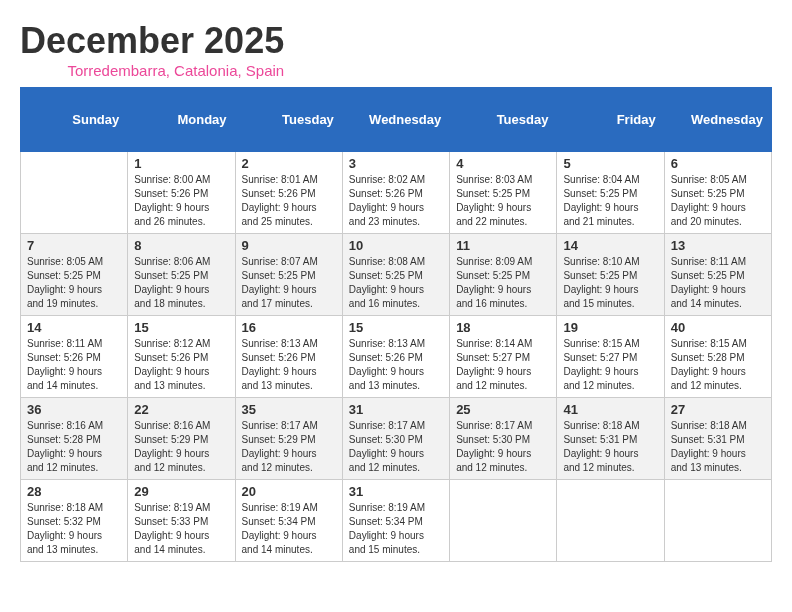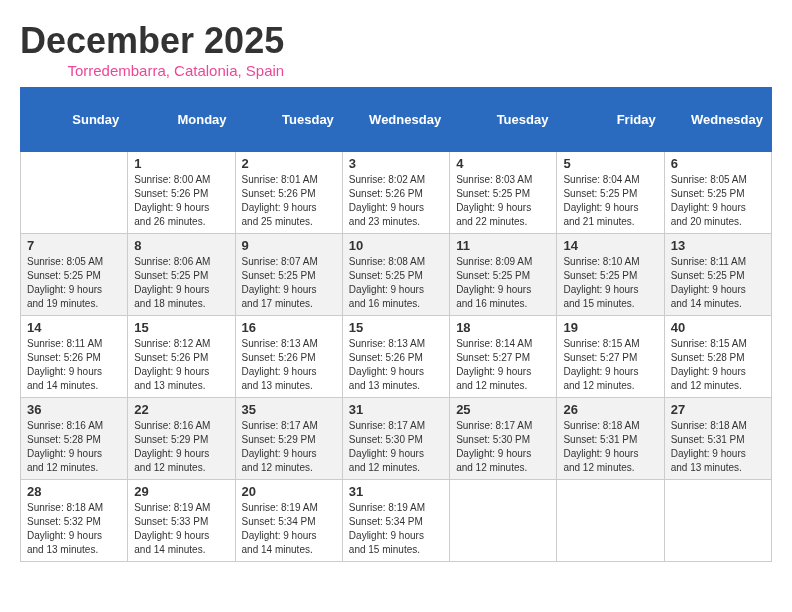--- a/index.html
+++ b/index.html
@@ -222,21 +222,21 @@
         </td>
         <td>
           <span class="day-num">31</span>
           <div class="day-detail">Sunrise: 8:17 AM<br>Sunset: 5:30 PM<br>Daylight: 9 hours<br>and 12 minutes.</div>
         </td>
         <td>
           <span class="day-num">25</span>
           <div class="day-detail">Sunrise: 8:17 AM<br>Sunset: 5:30 PM<br>Daylight: 9 hours<br>and 12 minutes.</div>
         </td>
         <td>
-          <span class="day-num">26</span>
+          <span class="day-num">41</span>
           <div class="day-detail">Sunrise: 8:18 AM<br>Sunset: 5:31 PM<br>Daylight: 9 hours<br>and 12 minutes.</div>
         </td>
         <td>
           <span class="day-num">27</span>
           <div class="day-detail">Sunrise: 8:18 AM<br>Sunset: 5:31 PM<br>Daylight: 9 hours<br>and 13 minutes.</div>
         </td>
       </tr>
       <tr>
         <td>
           <span class="day-num">28</span>

